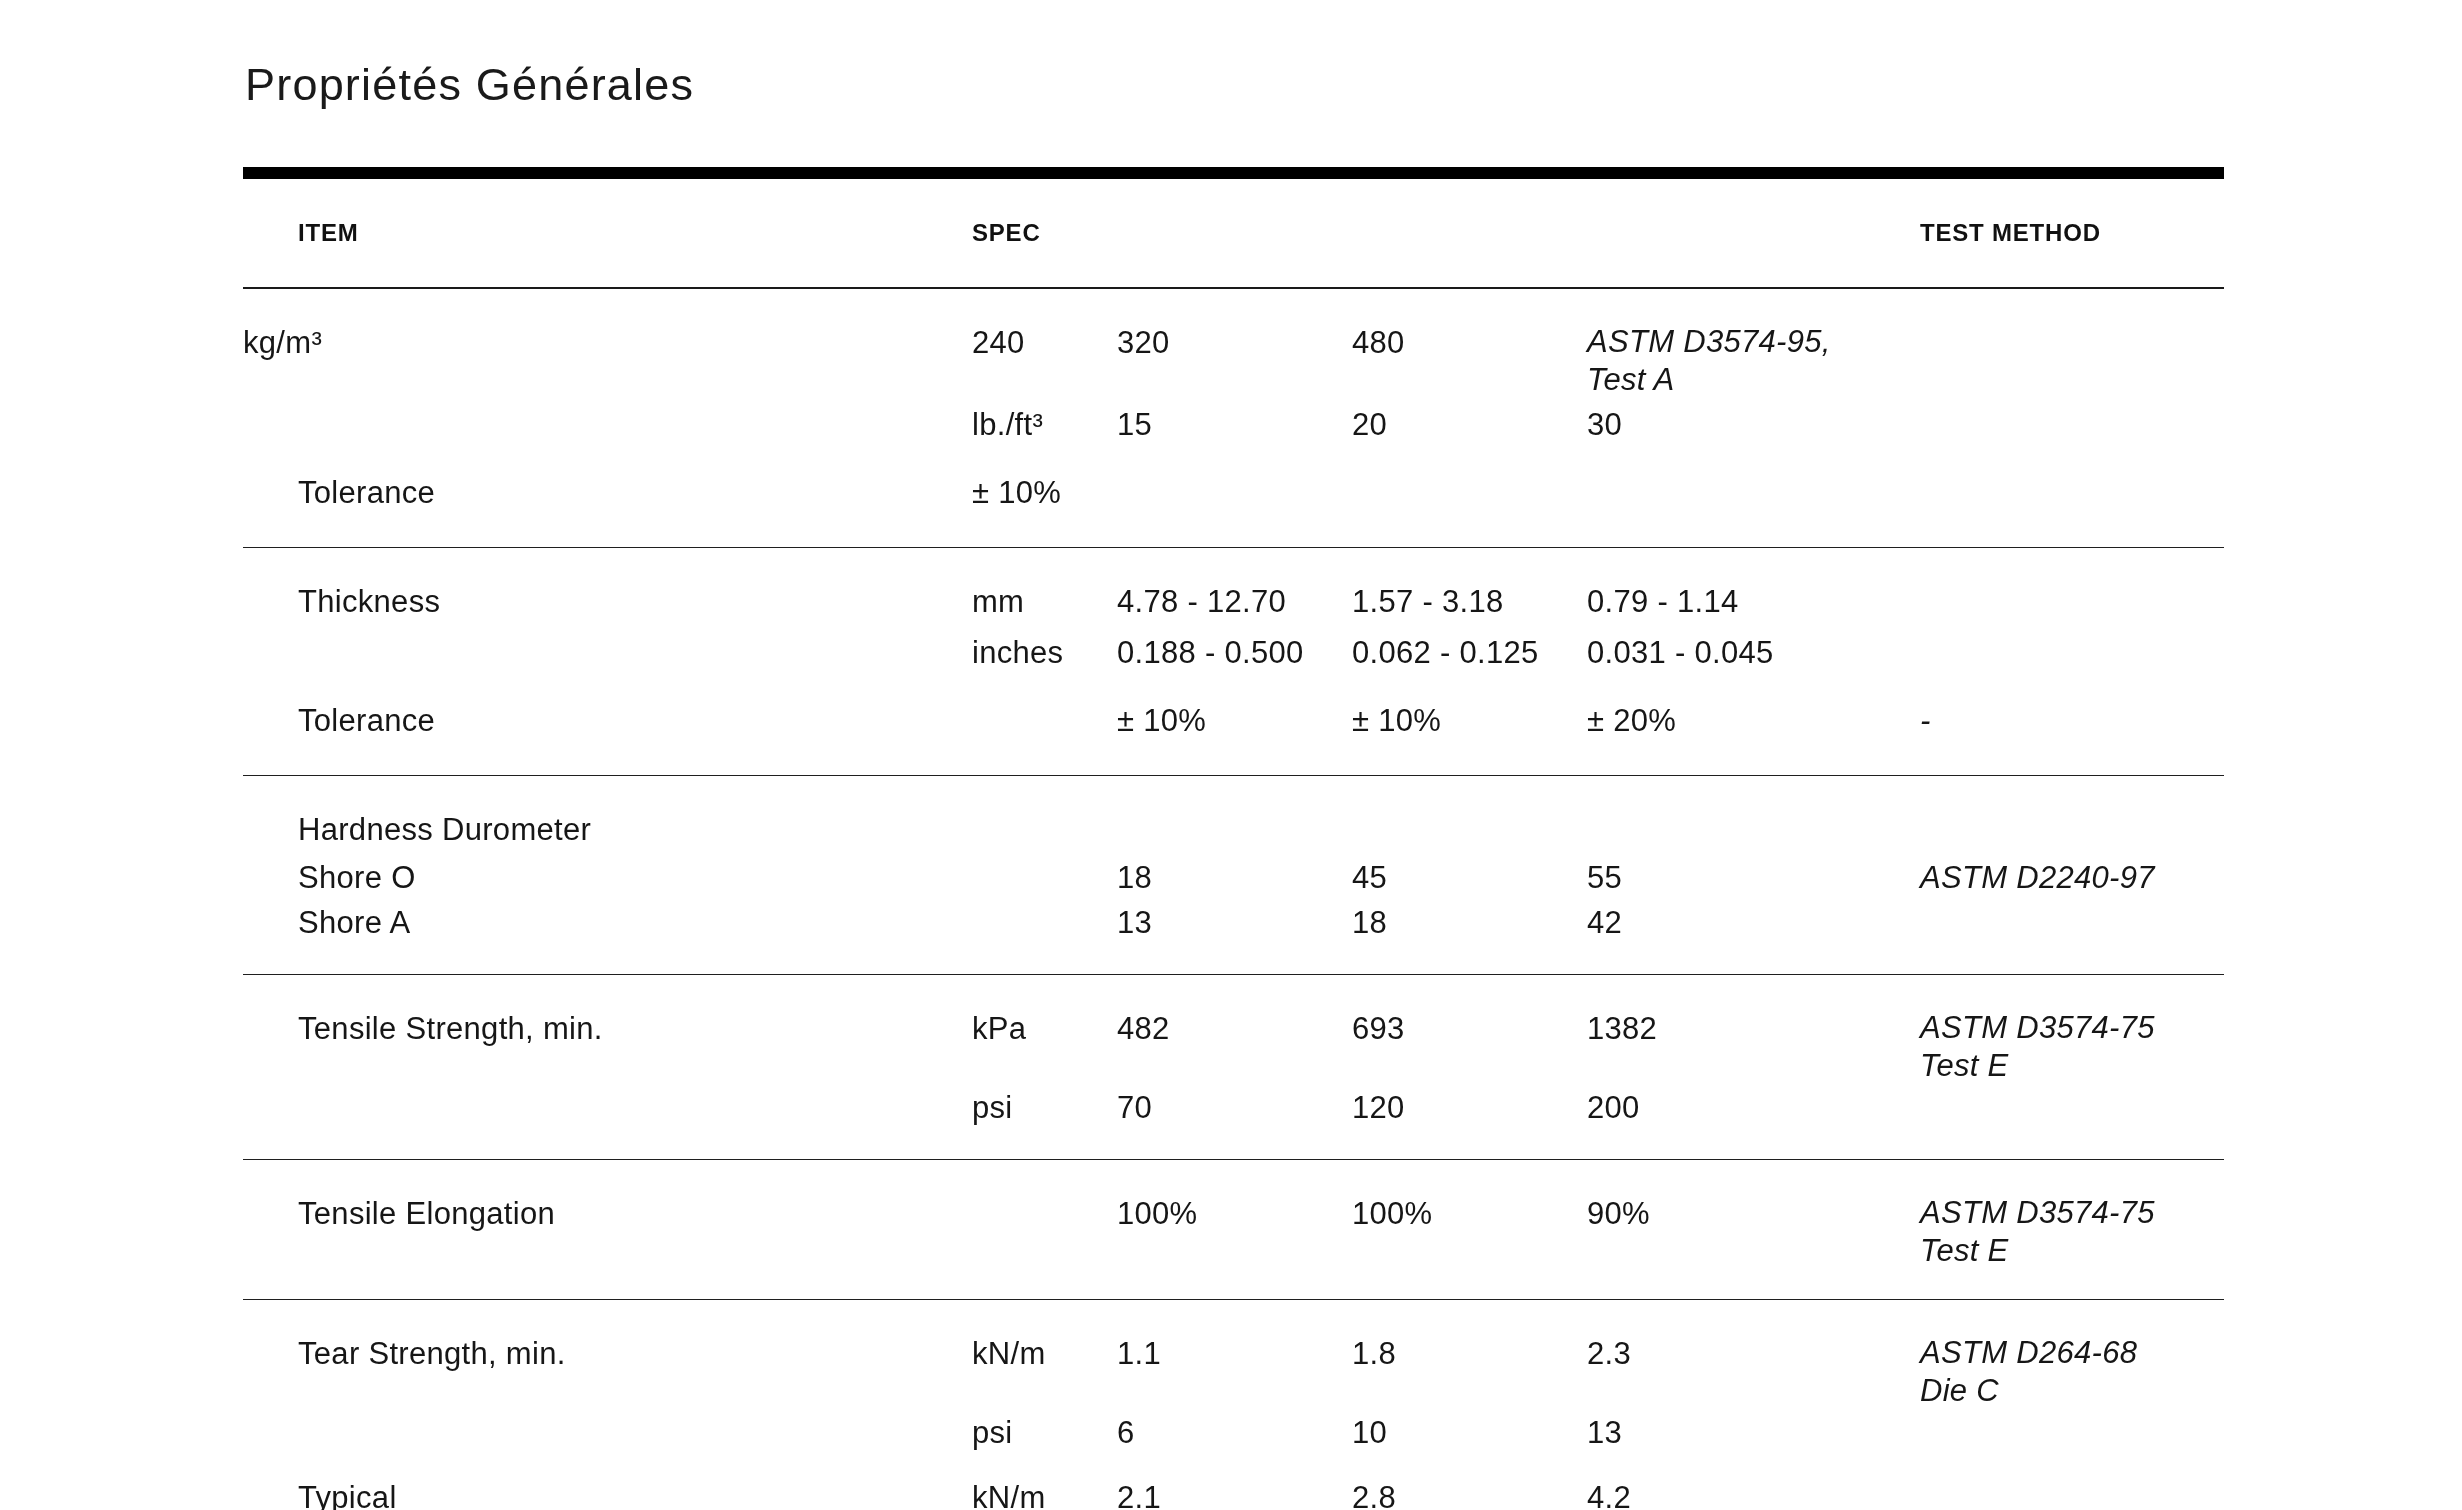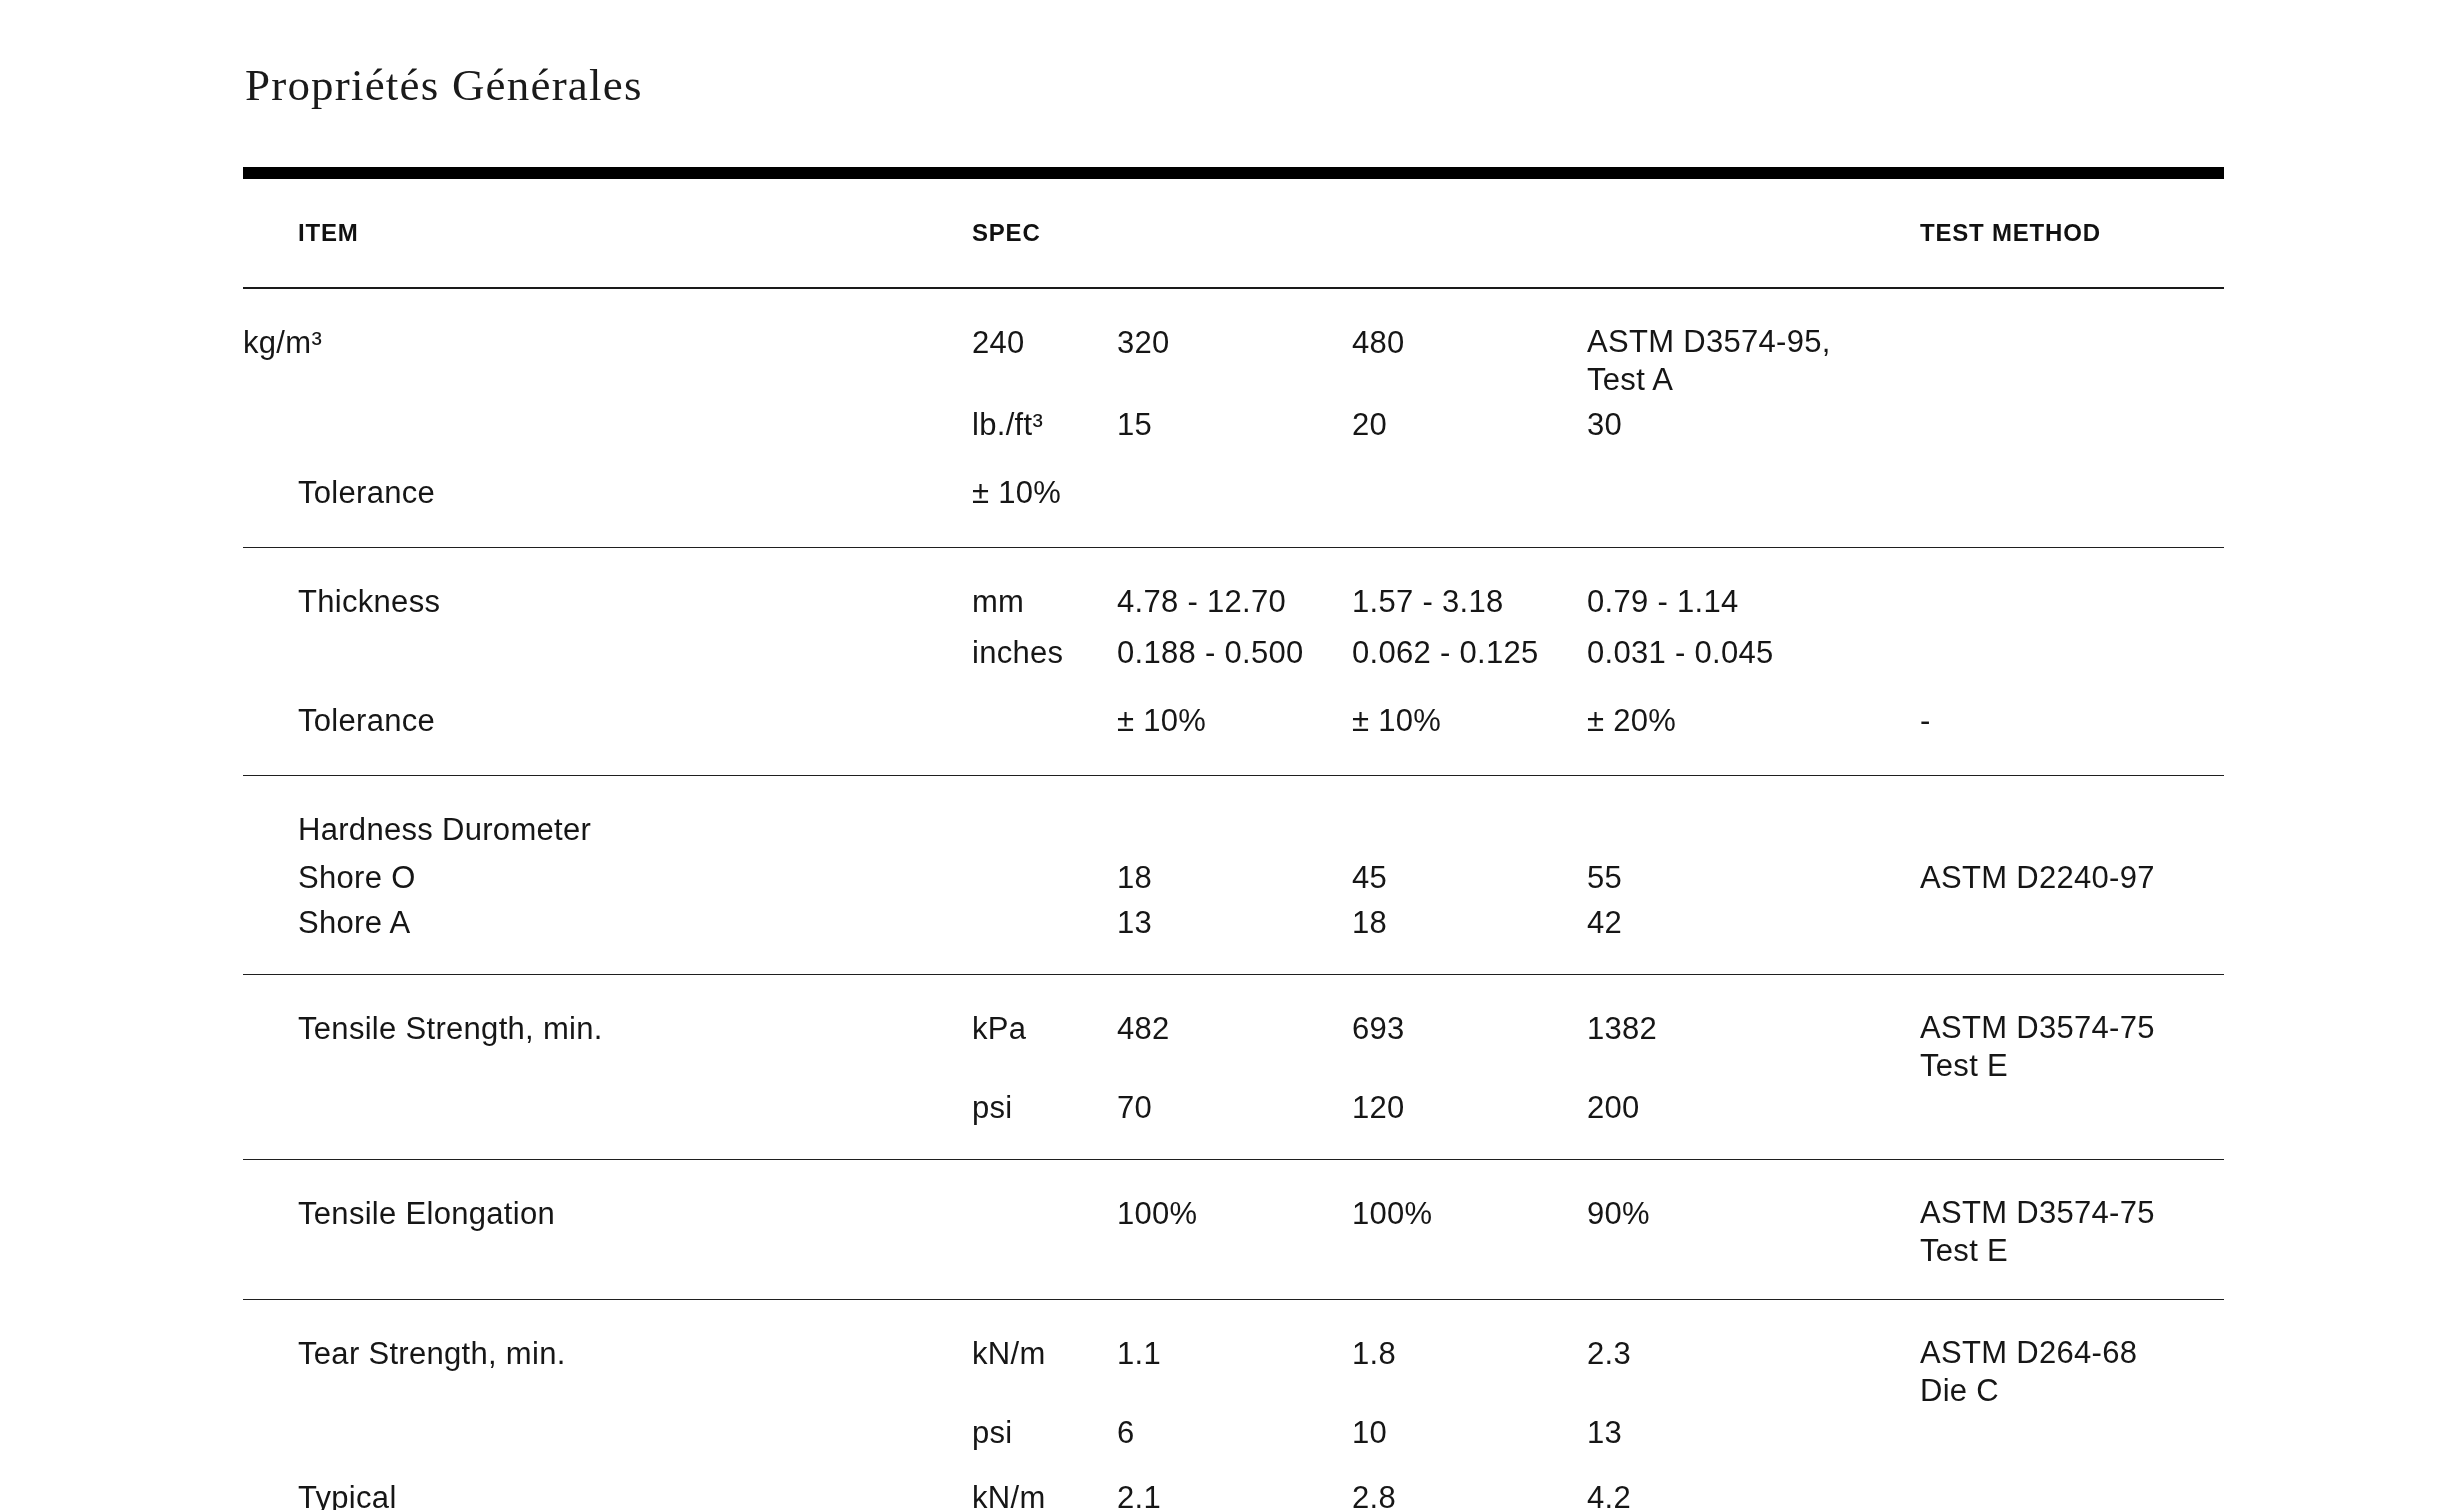--- a/index.html
+++ b/index.html
@@ -17,21 +17,20 @@
     overflow: hidden;
   }
   .title {
     margin: 0;
     padding: 58px 0 0 245px;
     font-size: 45px;
     font-weight: 500;
     letter-spacing: 1.2px;
     line-height: 54px;
     color: #1a1a1a;
-    font-family: Liberation Serif, serif;
   }
   .spec-table {
     margin: 55px 0 0 243px;
     width: 1981px;
   }
   .top-bar {
     height: 11.5px;
     background: #000000;
   }
   .grid-row {
@@ -53,21 +52,21 @@
   .header-cell.item { padding-left: 55px; }
   .section {
     padding: 28px 0 29px 0;
     border-bottom: 1.5px solid #1f1f1f;
   }
   .line-row { line-height: 51px; font-size: 31px; letter-spacing: 0.3px; }
   .line-row.tight { line-height: 45px; }
   .line-row.gap { margin-top: 17px; }
   .cell { color: #161616; }
   .cell.item { padding-left: 55px; }
-  .cell.test { position: relative; height: 100%; }
+  .cell.test { position: relative; height: 100%; font-style: italic; }
   .test-inner { line-height: 38px; white-space: pre-line; margin-top: 6.2px; }
   .test-inner.single { line-height: inherit; margin-top: 0; }
 </style>
 </head>
 <body>
 
 <div class="page">
 
   <h1 class="title">Propriétés Générales</h1>
 

